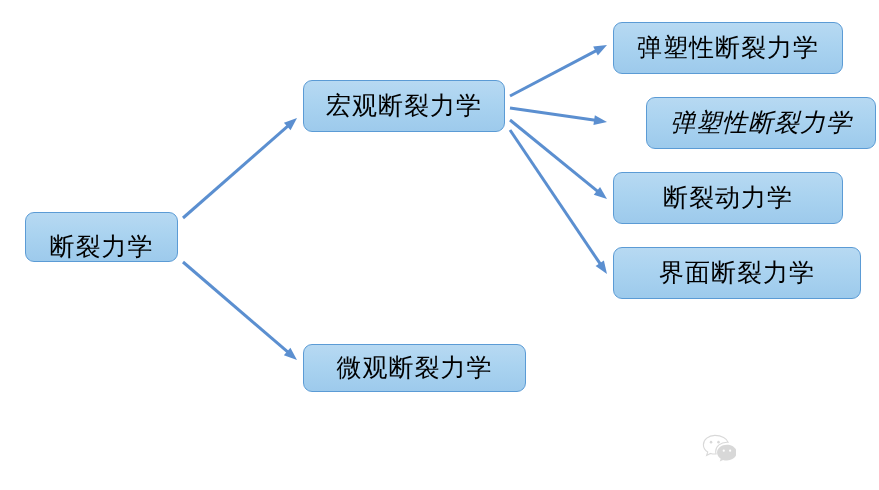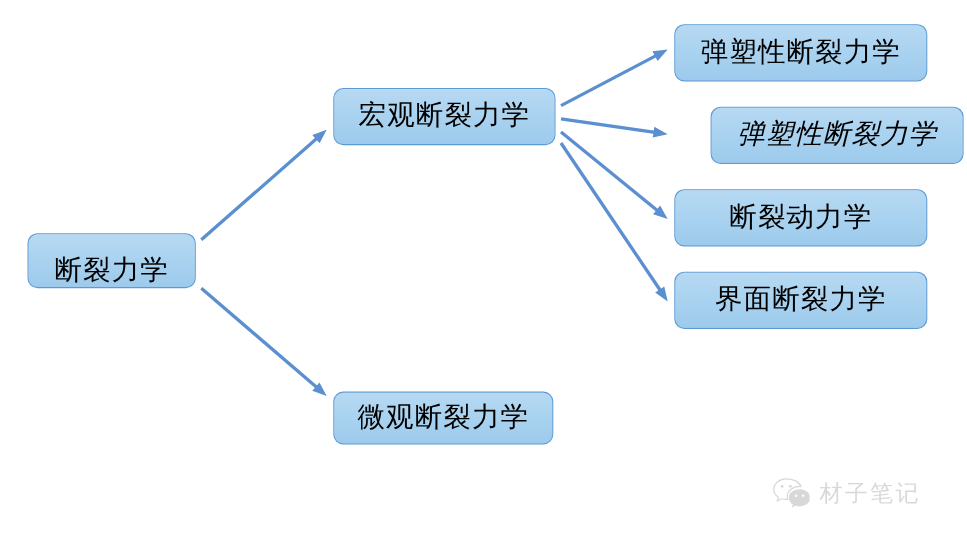--- a/index.html
+++ b/index.html
@@ -85,41 +85,40 @@
       <line x1="510" y1="130" x2="601.4131875772548" y2="265.7061753724195" stroke="#5b8fd0" stroke-width="3" stroke-linecap="butt"></line>
       <path d="M607,274 L595.590231536641,266.011434195518 L603.8840561642215,260.4246217727728 Z" fill="#5b8fd0"></path>
     </svg>
 
   <div class="node" style="left: 25px; top: 212px; width: 153px; height: 50px; align-items: flex-end;">
     <span class="node-text">断裂力学</span>
   </div>
   <div class="node" style="left: 303px; top: 80px; width: 202px; height: 52px;">
     <span class="node-text">宏观断裂力学</span>
   </div>
-  <div class="node" style="left: 303px; top: 356px; width: 200px; height: 48px;">
+  <div class="node" style="left: 303px; top: 344px; width: 223px; height: 48px;">
     <span class="node-text">微观断裂力学</span>
   </div>
   <div class="node" style="left: 613px; top: 22px; width: 230px; height: 52px;">
     <span class="node-text">弹塑性断裂力学</span>
   </div>
   <div class="node" style="left: 646px; top: 97px; width: 230px; height: 52px; font-style: italic;">
     <span class="node-text">弹塑性断裂力学</span>
   </div>
   <div class="node" style="left: 613px; top: 172px; width: 230px; height: 52px; text-align: center;">
     <span class="node-text">断裂动力学</span>
   </div>
-  <div class="node" style="left: 613px; top: 247px; width: 230px; height: 52px;">
+  <div class="node" style="left: 613px; top: 247px; width: 248px; height: 52px;">
     <span class="node-text">界面断裂力学</span>
   </div>
 
   <div class="watermark" style="left: 702px; top: 434px;">
     <svg class="wm-icon" viewBox="0 0 40 33" xmlns="http://www.w3.org/2000/svg">
       <path d="M15.2 1.6C7.6 1.6 1.6 6.6 1.6 12.7c0 3.5 2 6.6 5.1 8.6l-1.3 4 4.6-2.4c1.6 .4 3.3 .7 5.1 .7 .5 0 1 0 1.5-.1 -.3-.9-.5-1.9-.5-2.9 0-6 5.9-10.9 13.2-10.9 .5 0 1 0 1.5 .1C29.5 5.3 23 1.6 15.2 1.6z" fill="none" stroke="#8c8c8c" stroke-width="1.3"></path>
       <circle cx="10.6" cy="9.6" r="1.5" fill="#8c8c8c"></circle>
       <circle cx="19.4" cy="9.6" r="1.5" fill="#8c8c8c"></circle>
       <path d="M29.3 12.6c-6.4 0-11.6 4.2-11.6 9.3 0 2.9 1.7 5.5 4.3 7.2l-1.1 3.4 3.9-2c1.4 .4 2.9 .6 4.5 .6 6.4 0 11.6-4.2 11.6-9.3S35.7 12.6 29.3 12.6z" fill="#8c8c8c"></path>
       <circle cx="25.6" cy="19.6" r="1.3" fill="#ffffff"></circle>
       <circle cx="33.1" cy="19.6" r="1.3" fill="#ffffff"></circle>
     </svg>
-    <span class="wm-label">材子笔记</span>
   </div>
 
 </div>
 
 </body></html>

